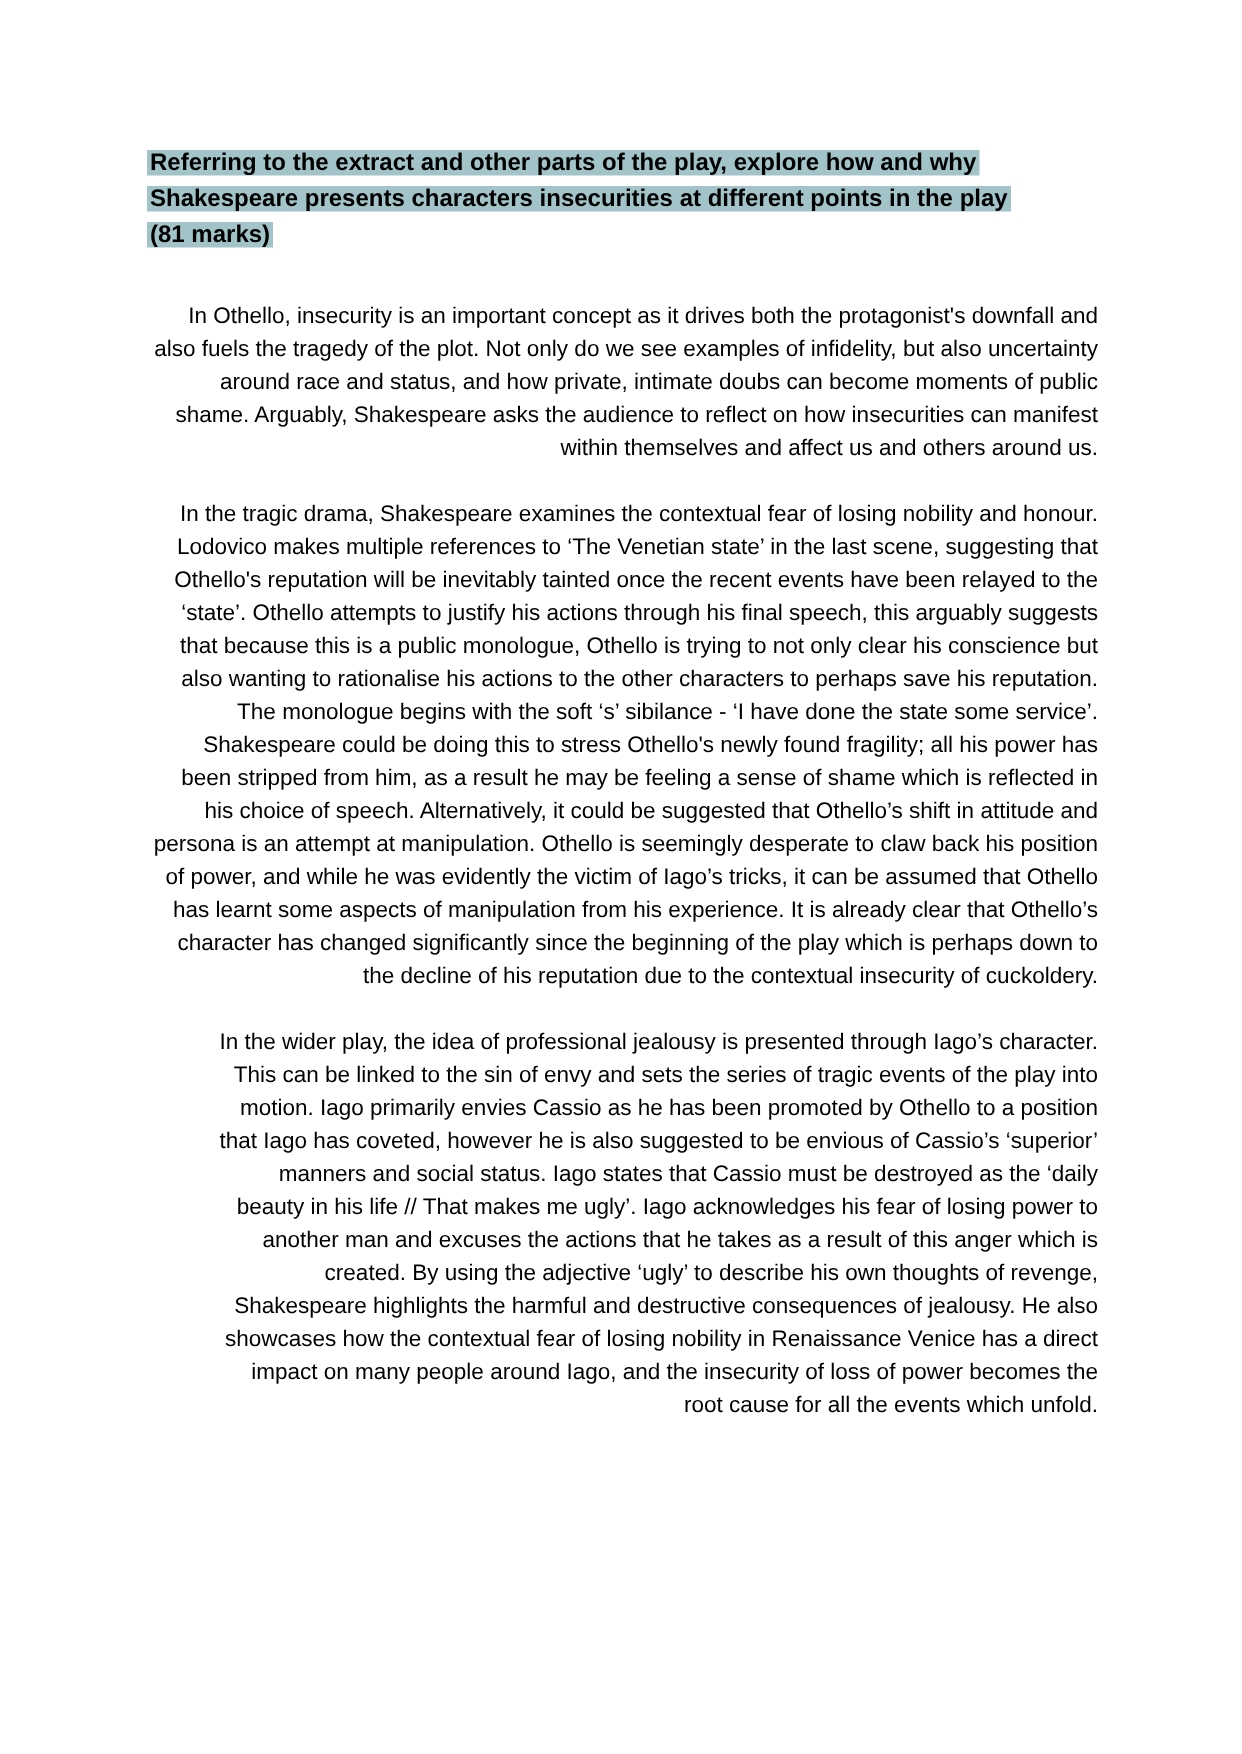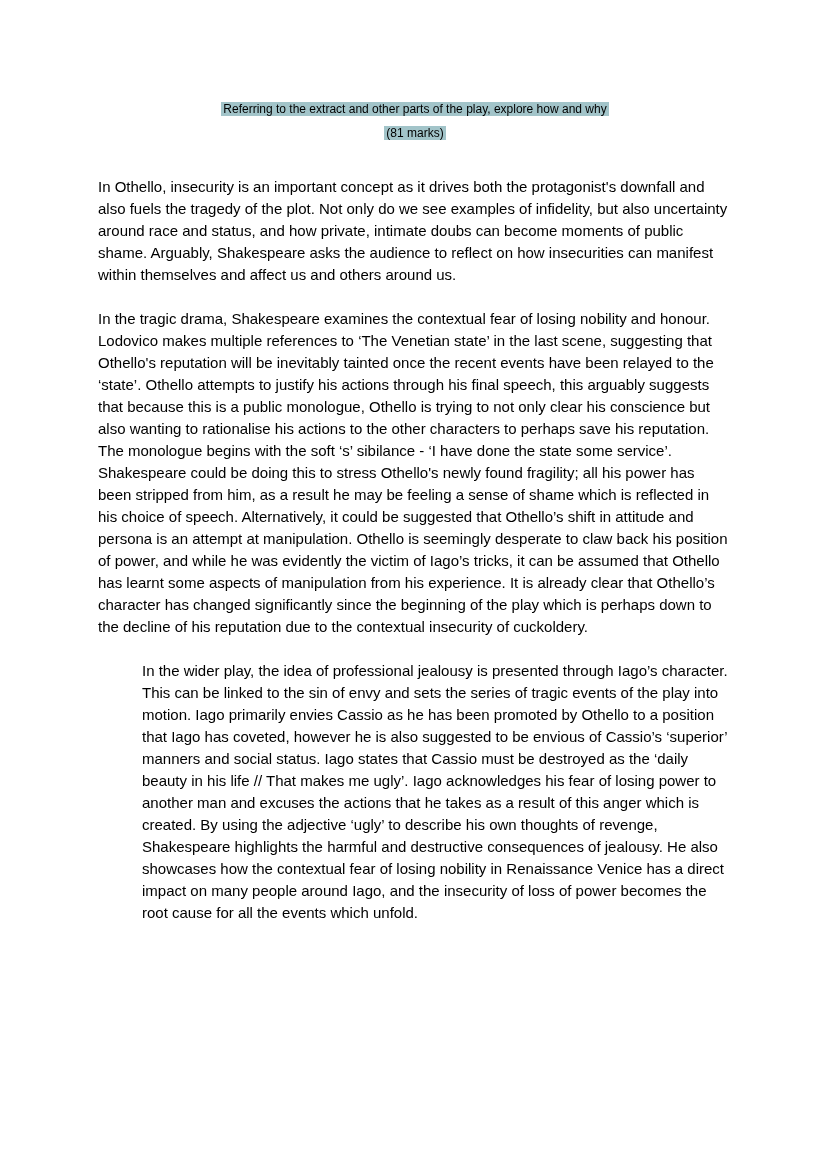--- a/index.html
+++ b/index.html
@@ -16,54 +16,56 @@
     color: var(--text-color, #000000);
     overflow: hidden;
   }
   .content {
     position: absolute;
     left: 98px;
     top: 97px;
     width: 634px;
   }
   .title-block {
-    text-align: center;
-    font-size: 12px;
+    text-align: left;
+    font-size: 16px;
     line-height: 24px;
-    font-weight: 400;
+    font-weight: 700;
   }
   .title-line {
     white-space: nowrap;
   }
   .hl {
     background: var(--hl-color, #a2c4c9);
     padding: 0 2px;
   }
   .essay {
     margin-top: 31px;
     font-size: 15px;
     line-height: 22px;
     text-align: left;
   }
   .essay p {
     margin: 0 0 22px 0;
+    text-align: right;
   }
   .essay p:last-child {
     margin-bottom: 0;
     margin-left: 44px;
   }
 </style>
 </head>
 <body>
 
 <div class="page">
   <div class="content">
 
     <div class="title-block">
       <div class="title-line"><span class="hl">Referring to the extract and other parts of the play, explore how and why</span></div>
+      <div class="title-line"><span class="hl">Shakespeare presents characters insecurities at different points in the play</span></div>
       <div class="title-line"><span class="hl">(81 marks)</span></div>
     </div>
 
     <div class="essay">
       <p>In Othello, insecurity is an important concept as it drives both the protagonist's downfall and also fuels the tragedy of the plot. Not only do we see examples of infidelity, but also uncertainty around race and status, and how private, intimate doubs can become moments of public shame. Arguably, Shakespeare asks the audience to reflect on how insecurities can manifest within themselves and affect us and others around us.</p>
       <p>In the tragic drama, Shakespeare examines the contextual fear of losing nobility and honour. Lodovico makes multiple references to ‘The Venetian state’ in the last scene, suggesting that Othello's reputation will be inevitably tainted once the recent events have been relayed to the ‘state’. Othello attempts to justify his actions through his final speech, this arguably suggests that because this is a public monologue, Othello is trying to not only clear his conscience but also wanting to rationalise his actions to the other characters to perhaps save his reputation. The monologue begins with the soft ‘s’ sibilance - ‘I have done the state some service’. Shakespeare could be doing this to stress Othello's newly found fragility; all his power has been stripped from him, as a result he may be feeling a sense of shame which is reflected in his choice of speech. Alternatively, it could be suggested that Othello’s shift in attitude and persona is an attempt at manipulation. Othello is seemingly desperate to claw back his position of power, and while he was evidently the victim of Iago’s tricks, it can be assumed that Othello has learnt some aspects of manipulation from his experience. It is already clear that Othello’s character has changed significantly since the beginning of the play which is perhaps down to the decline of his reputation due to the contextual insecurity of cuckoldery.</p>
       <p>In the wider play, the idea of professional jealousy is presented through Iago’s character. This can be linked to the sin of envy and sets the series of tragic events of the play into motion. Iago primarily envies Cassio as he has been promoted by Othello to a position that Iago has coveted, however he is also suggested to be envious of Cassio’s ‘superior’ manners and social status. Iago states that Cassio must be destroyed as the ‘daily beauty in his life // That makes me ugly’. Iago acknowledges his fear of losing power to another man and excuses the actions that he takes as a result of this anger which is created. By using the adjective ‘ugly’ to describe his own thoughts of revenge, Shakespeare highlights the harmful and destructive consequences of jealousy. He also showcases how the contextual fear of losing nobility in Renaissance Venice has a direct impact on many people around Iago, and the insecurity of loss of power becomes the root cause for all the events which unfold.</p>
     </div>
 
   </div>

